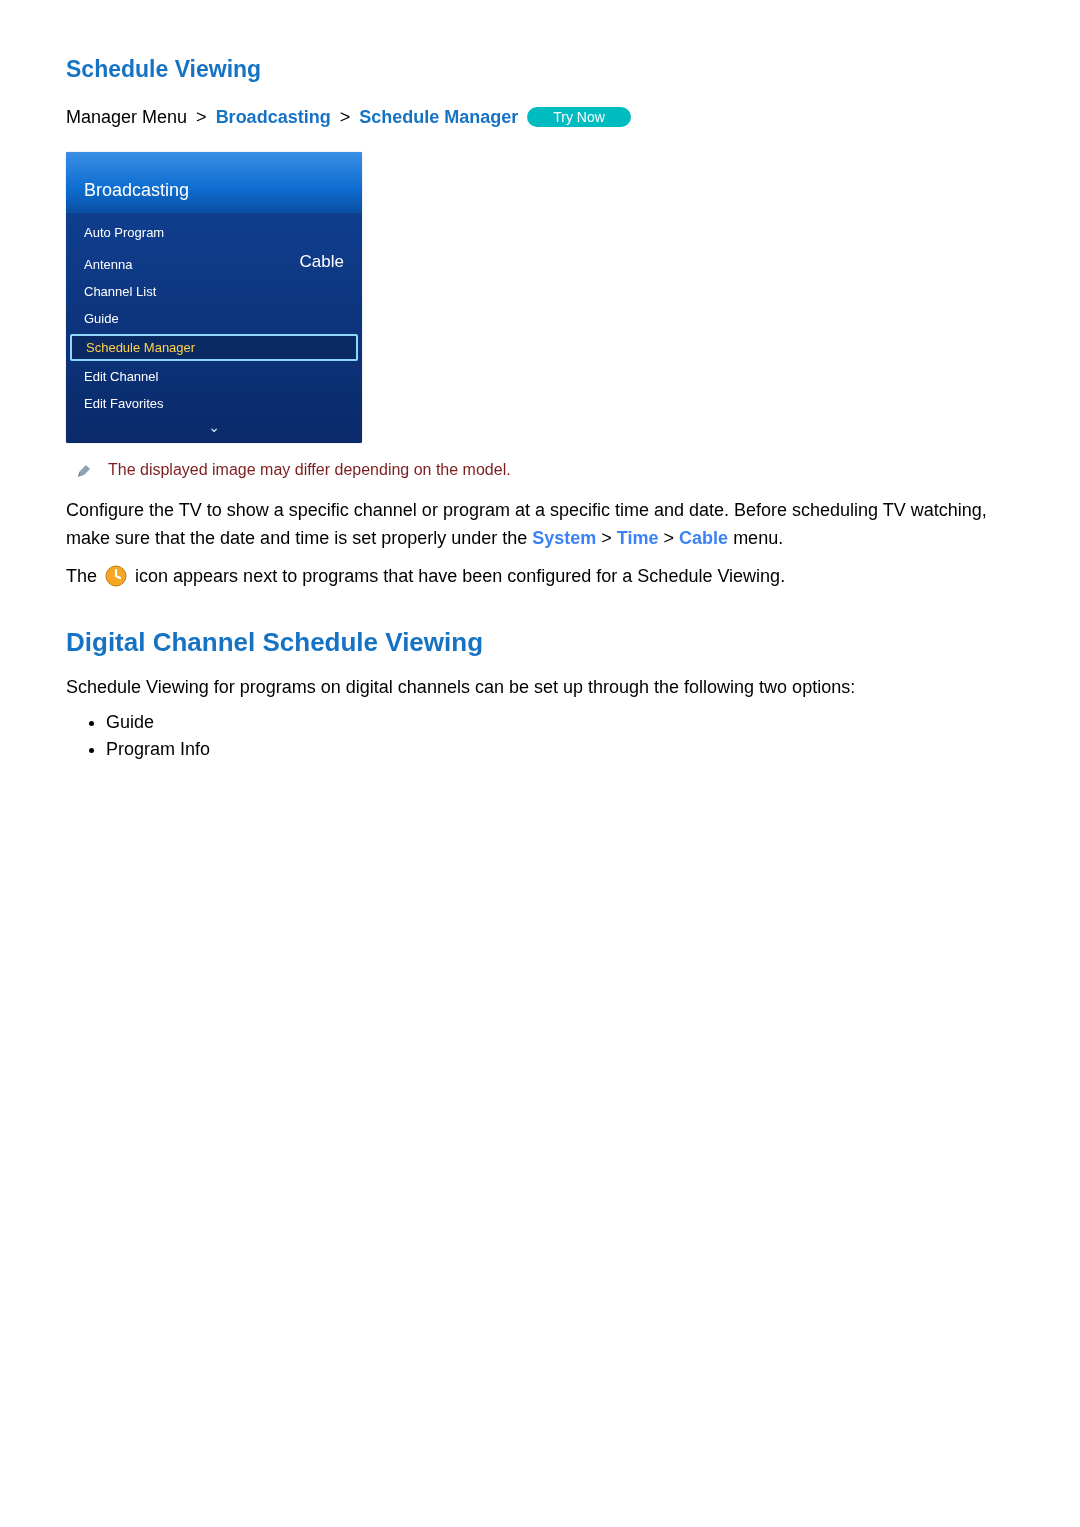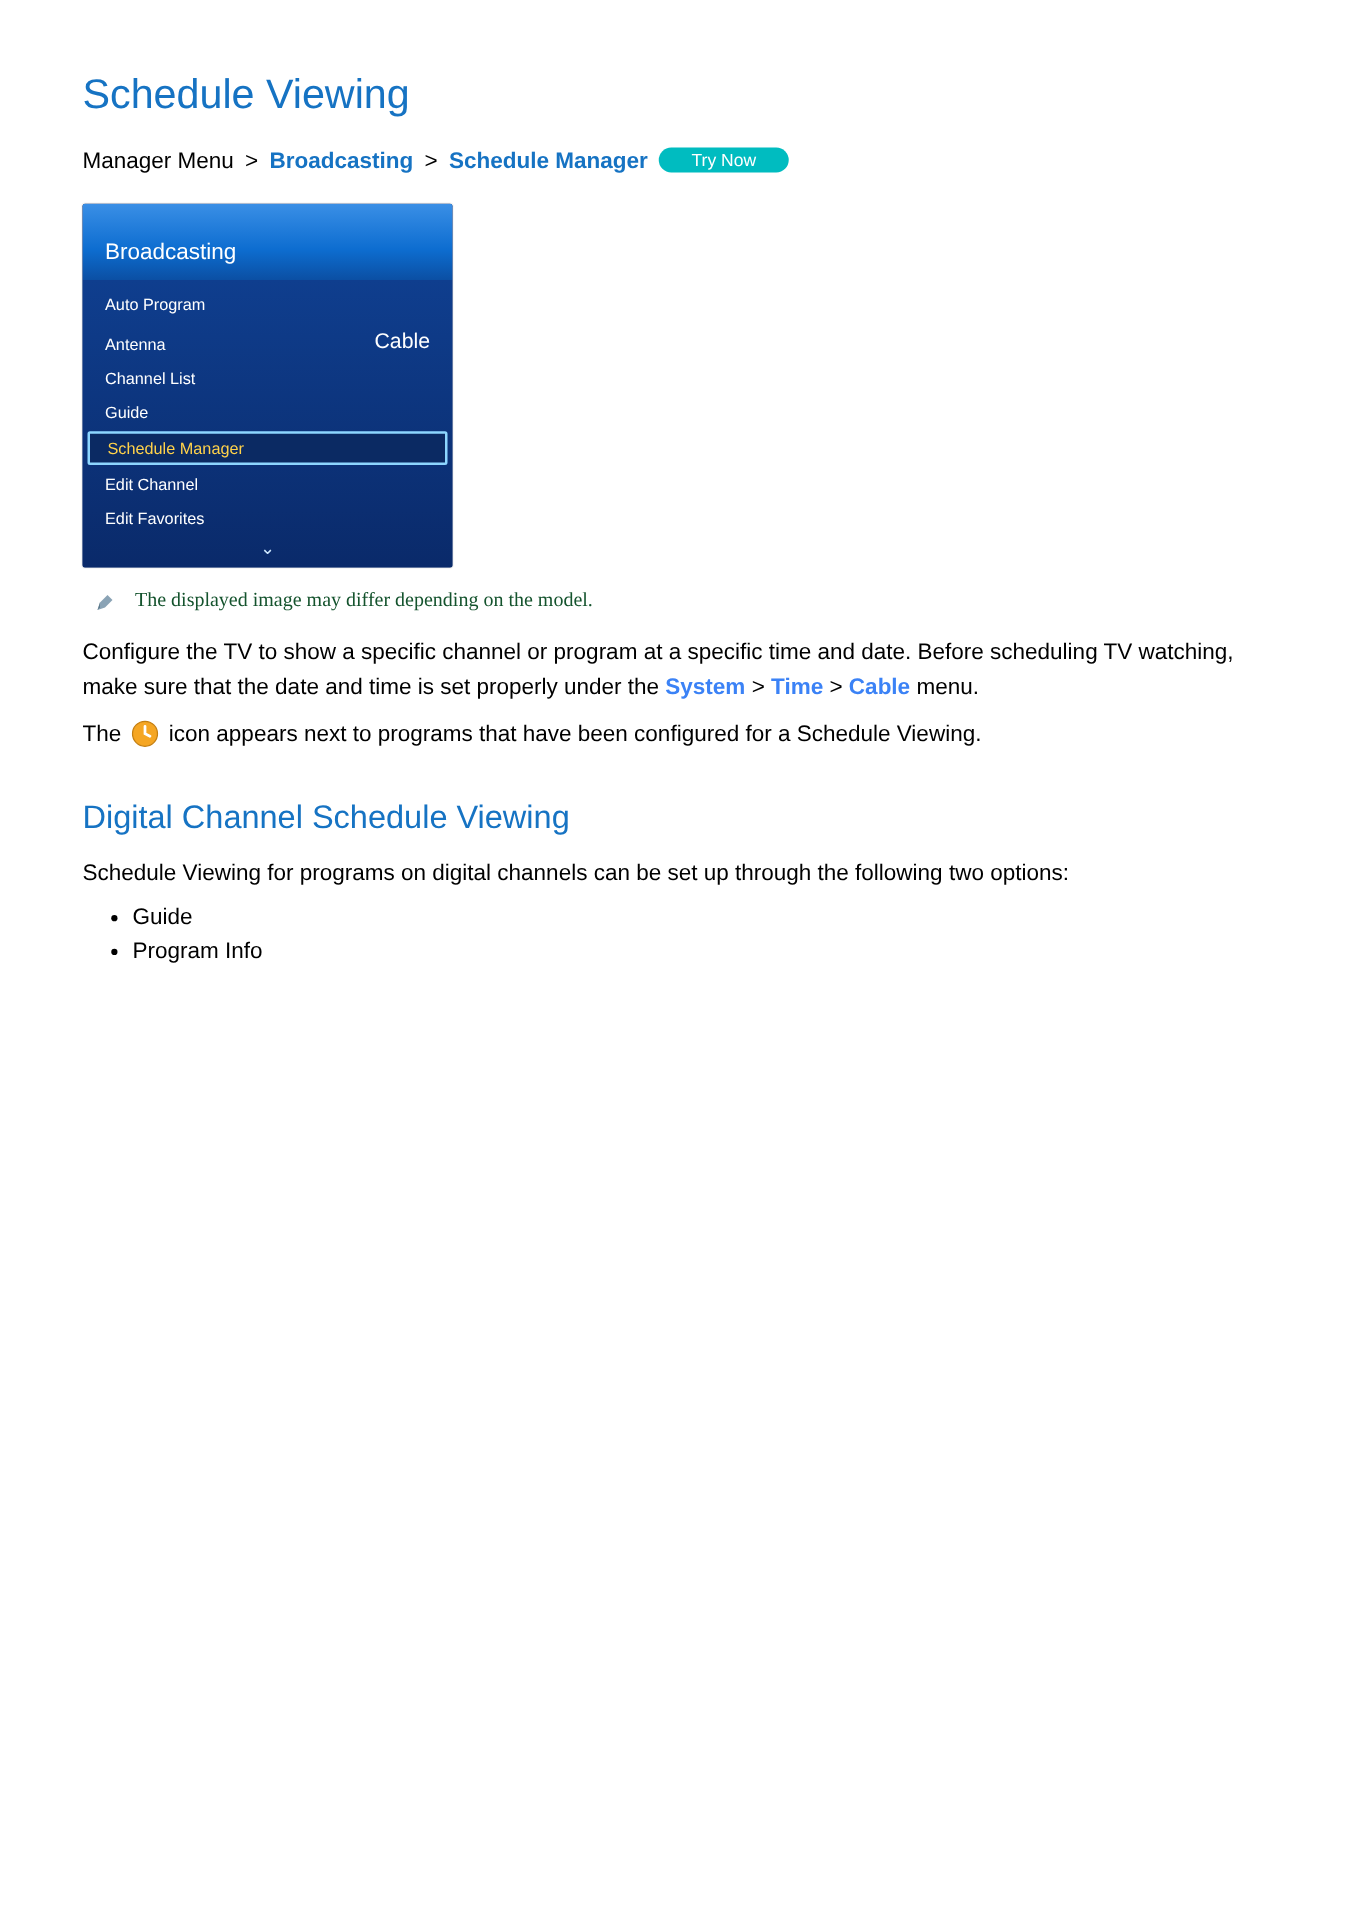--- a/index.html
+++ b/index.html
@@ -8,22 +8,22 @@
     background: #fff;
     font-family: Arial, Helvetica, sans-serif;
     color: #000;
     width: 1080px;
   }
   .page {
     padding: 56px 60px 0 66px;
   }
   h1.page-title {
     color: #1673c3;
-    font-size: 33px;
-    font-weight: normal;
+    font-size: 23px;
+    font-weight: bold;
     margin: 0 0 24px 0;
   }
   .breadcrumb {
     font-size: 18px;
     margin-bottom: 24px;
   }
   .breadcrumb .sep {
     margin: 0 4px;
   }
   .breadcrumb .nav-link {
@@ -89,43 +89,42 @@
     align-items: flex-start;
     gap: 16px;
     margin: 0 0 18px 10px;
   }
   .pencil-icon {
     width: 16px; height: 16px;
     flex: 0 0 16px;
     margin-top: 2px;
   }
   .note-text {
-    color: #14532d;
+    color: #7f1d1d;
     font-size: 16px;
-    font-family: Liberation Serif, serif;
   }
 
   p.body {
     font-size: 18px;
     line-height: 1.55;
     margin: 0 0 10px 0;
   }
   .nav-inline { color: #3b82f6; font-weight: bold; }
 
   .icon-inline {
     display: inline-block;
     width: 22px; height: 22px;
     vertical-align: -5px;
     margin: 0 3px;
   }
 
   h2.section-title {
     color: #1673c3;
     font-size: 26px;
-    font-weight: normal;
+    font-weight: bold;
     margin: 36px 0 16px 0;
   }
 
   ul.bullets {
     margin: 8px 0 0 0;
     padding-left: 40px;
     font-size: 18px;
   }
   ul.bullets li { margin-bottom: 6px; }
 </style>

